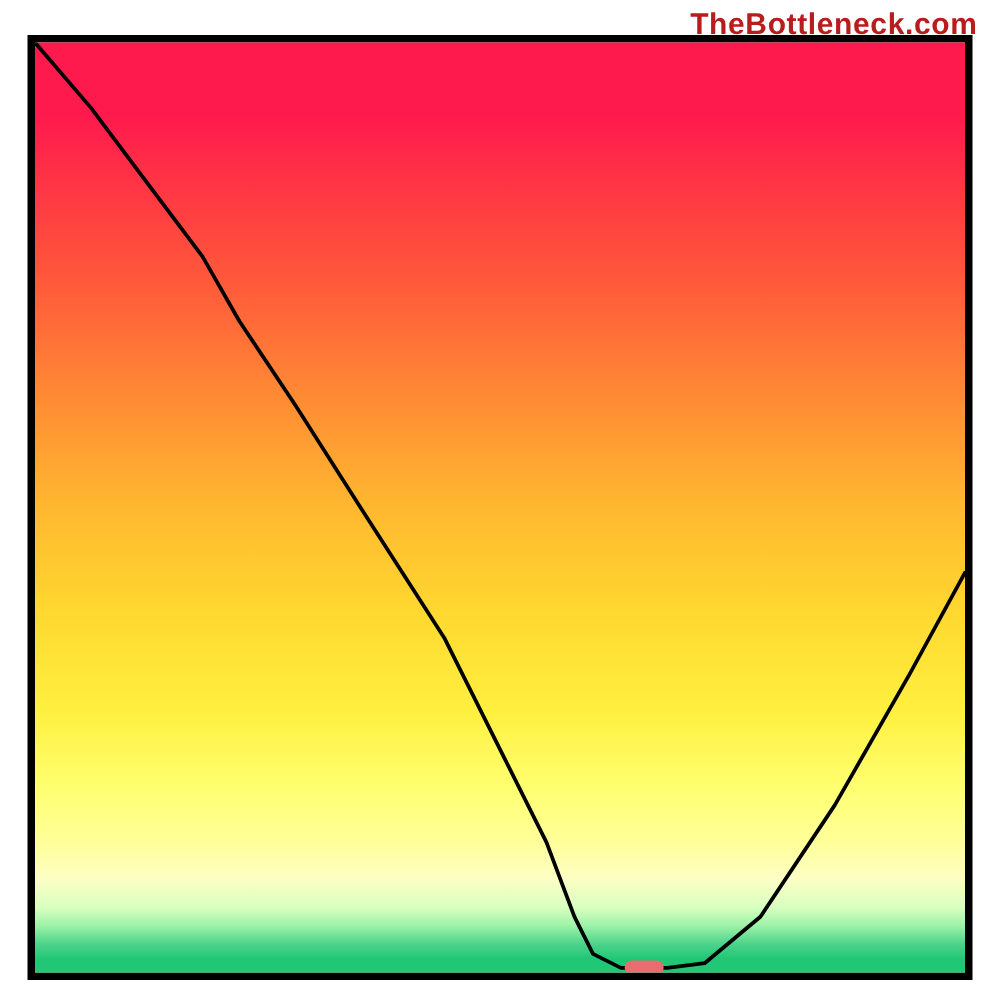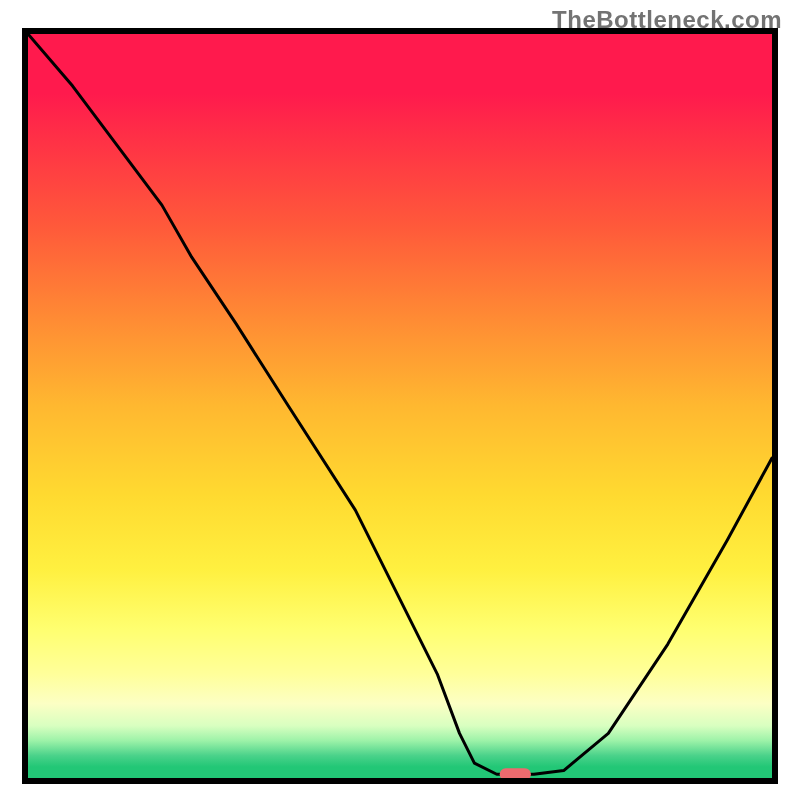--- a/index.html
+++ b/index.html
@@ -11,21 +11,21 @@
     position: relative;
     overflow: hidden;
   }
   .watermark {
     position: absolute;
     top: 6px;
     right: 18px;
     font-family: Arial, Helvetica, sans-serif;
     font-size: 24px;
     font-weight: 600;
-    color: #737373;
+    color: #b91c1c;
     letter-spacing: 0.5px;
   }
   .plot-outer {
     position: absolute;
     left: 22px;
     top: 28px;
     width: 756px;
     height: 756px;
     box-sizing: border-box;
     border: 6px solid #000000;

